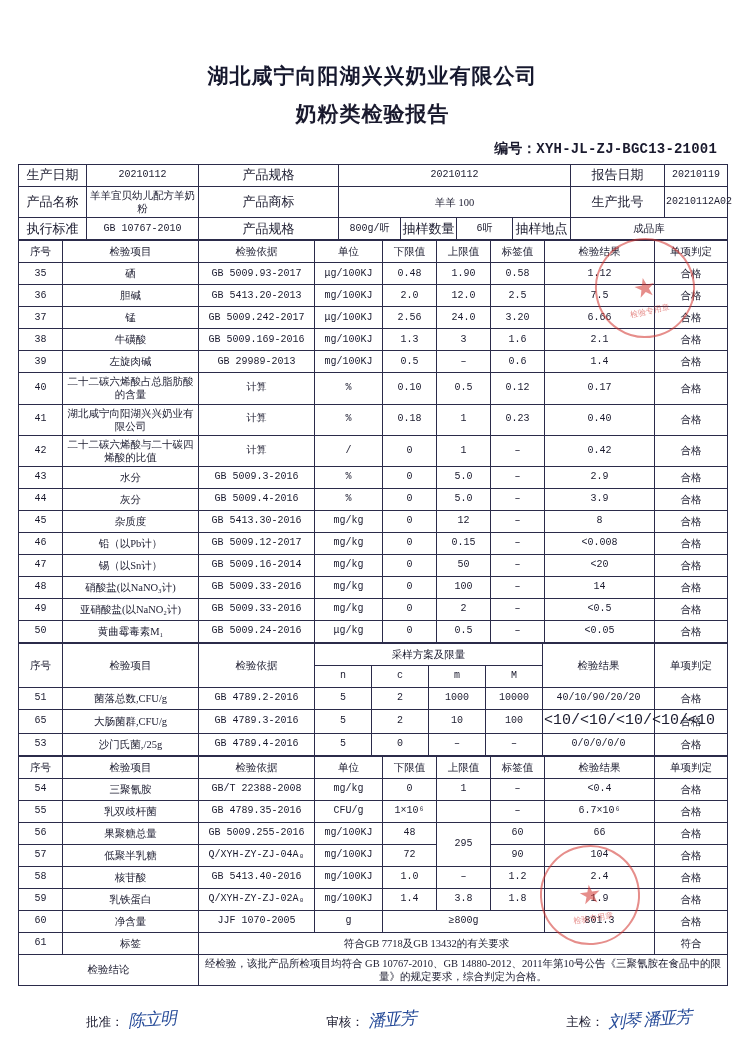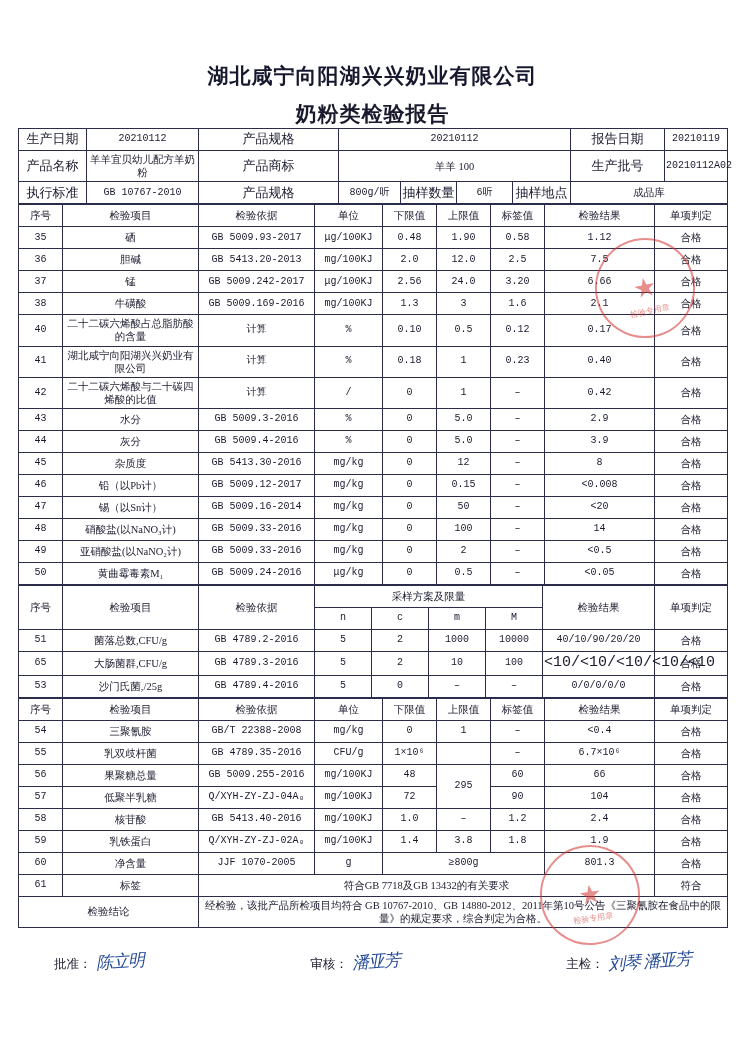--- a/index.html
+++ b/index.html
@@ -106,20 +106,21 @@
     padding: 22px 36px 0 36px;
     font-size: 12px;
   }
   .sign-item {
     display: flex;
     align-items: flex-end;
     gap: 4px;
   }
   .sign-label {
     font-size: 12.5px;
+    margin-left: 32px;
   }
   .sign-script {
     font-family: "Liberation Serif", serif;
     font-style: italic;
     font-size: 17px;
     color: #123a8f;
     transform: rotate(-4deg);
     letter-spacing: -1px;
     opacity: 0.92;
     white-space: nowrap;
@@ -170,20 +171,23 @@
 </head>
 <body>
 
 <div class="page">
 
   <div class="title-block">
     <div class="company-title">湖北咸宁向阳湖兴兴奶业有限公司</div>
     <div class="report-title">奶粉类检验报告</div>
   </div>
 
+  <div class="serial-row">
+    <span class="serial-label">编号：</span><span class="serial-value">XYH-JL-ZJ-BGC13-21001</span>
+  </div>
 
   <table class="main">
     <colgroup>
       <col style="width:68px">
         <col style="width:112px">
         <col style="width:72px">
         <col style="width:68px">
       <col style="width:62px">
         <col style="width:56px">
         <col style="width:56px">
@@ -282,20 +286,31 @@
           <td class="val">38</td>
           <td class="cn">牛磺酸</td>
           <td class="val">GB 5009.169-2016</td>
           <td class="val">mg/100KJ</td>
           <td class="val">1.3</td>
           <td class="val">3</td>
           <td class="val">1.6</td>
           <td class="val">2.1</td>
           <td class="cn">合格</td>
         </tr>
+    <tr>
+          <td class="val">39</td>
+          <td class="cn">左旋肉碱</td>
+          <td class="val">GB 29989-2013</td>
+          <td class="val">mg/100KJ</td>
+          <td class="val">0.5</td>
+          <td class="val">–</td>
+          <td class="val">0.6</td>
+          <td class="val">1.4</td>
+          <td class="cn">合格</td>
+        </tr>
     <tr class="taller">
           <td class="val">40</td>
           <td class="item-name">二十二碳六烯酸占总脂肪酸的含量</td>
           <td class="val">计算</td>
           <td class="val">%</td>
           <td class="val">0.10</td>
           <td class="val">0.5</td>
           <td class="val">0.12</td>
           <td class="val">0.17</td>
           <td class="cn">合格</td>

